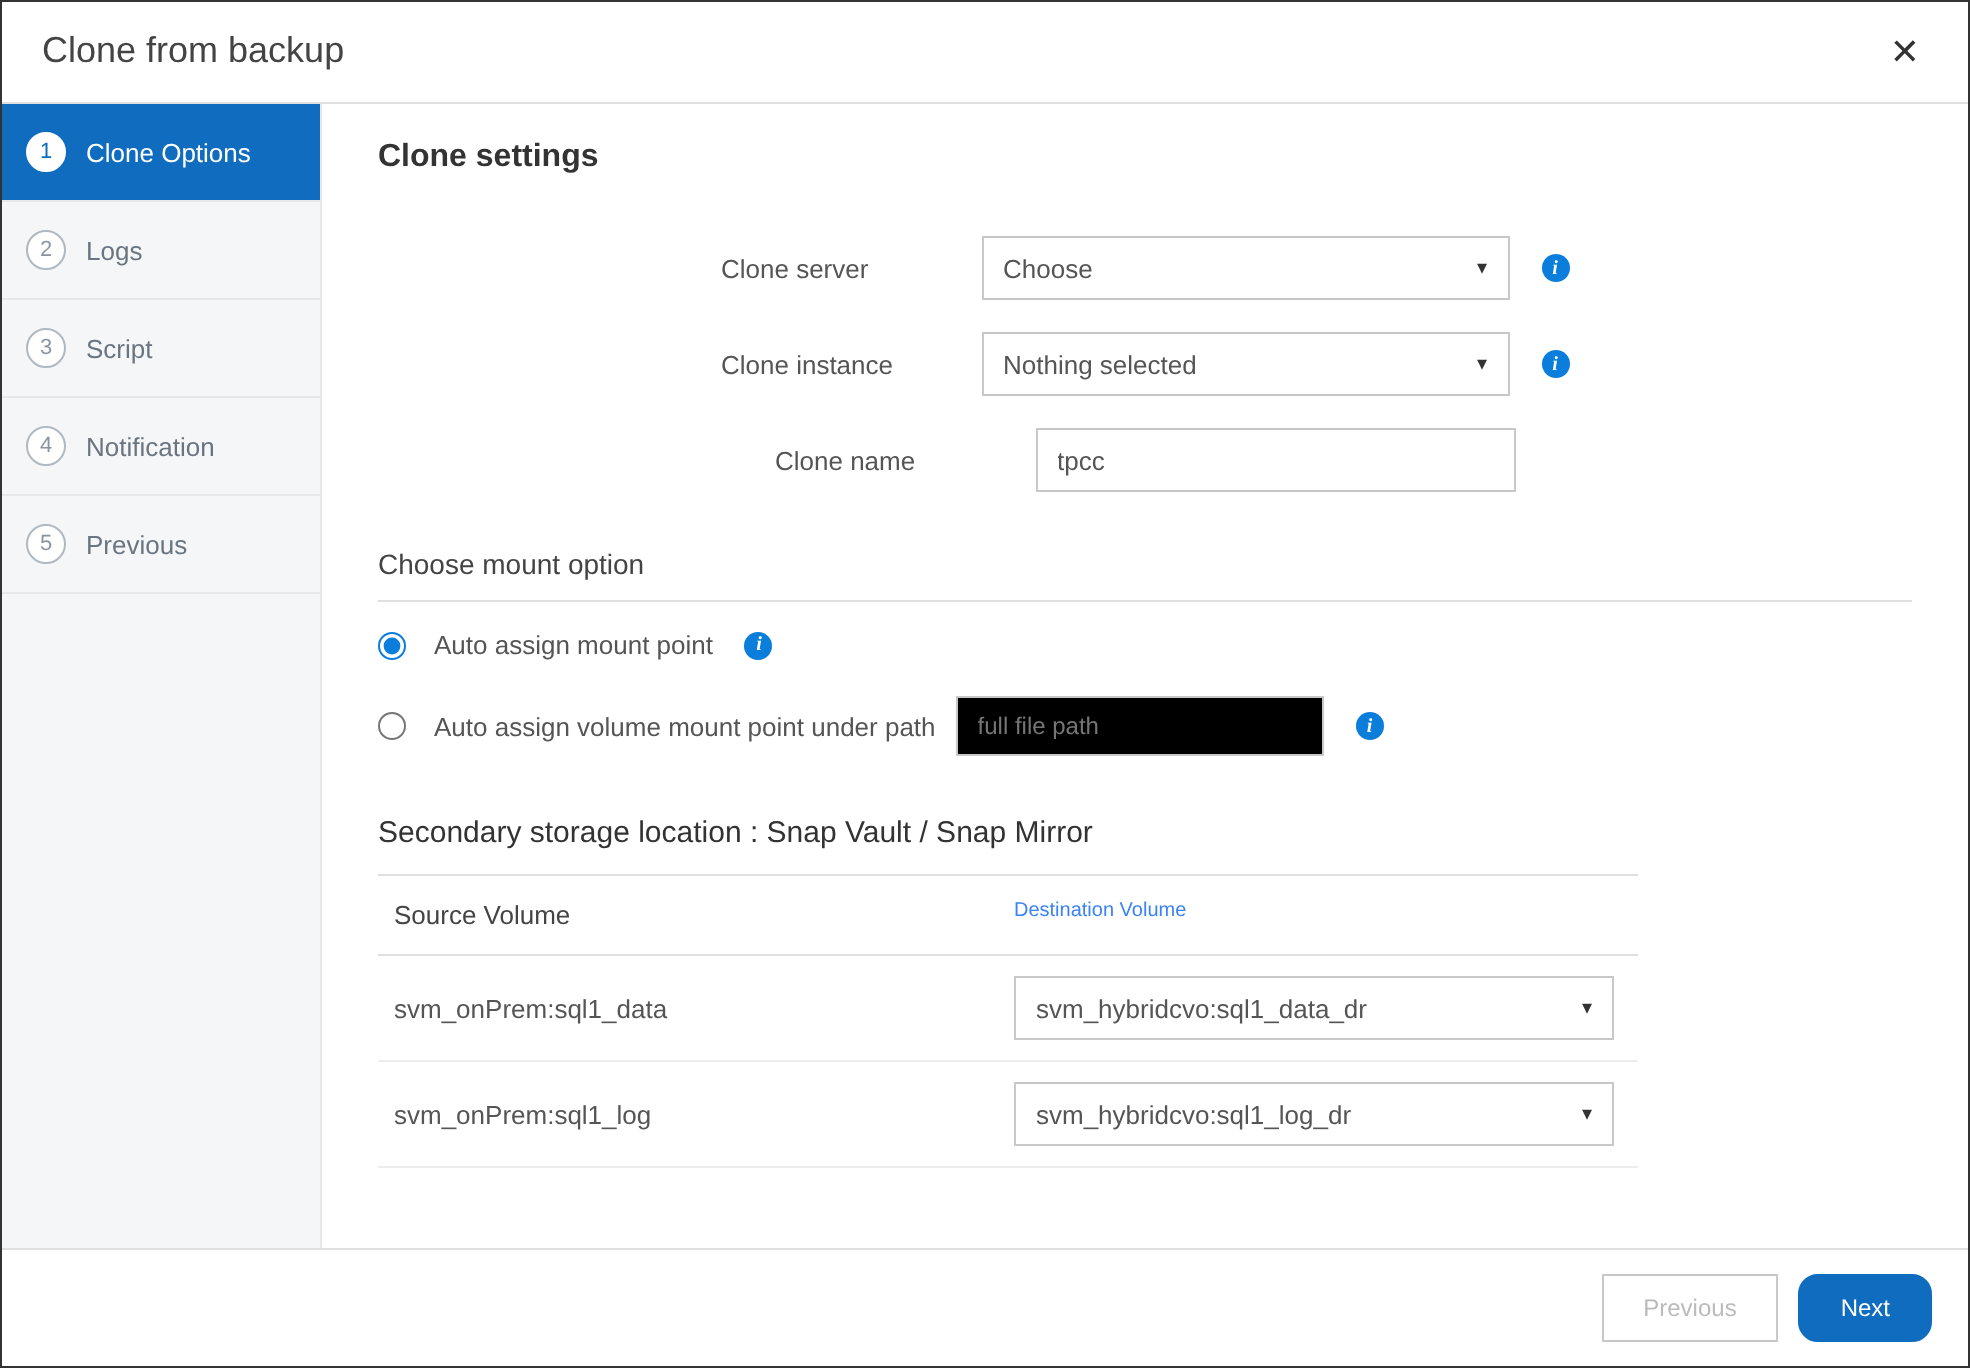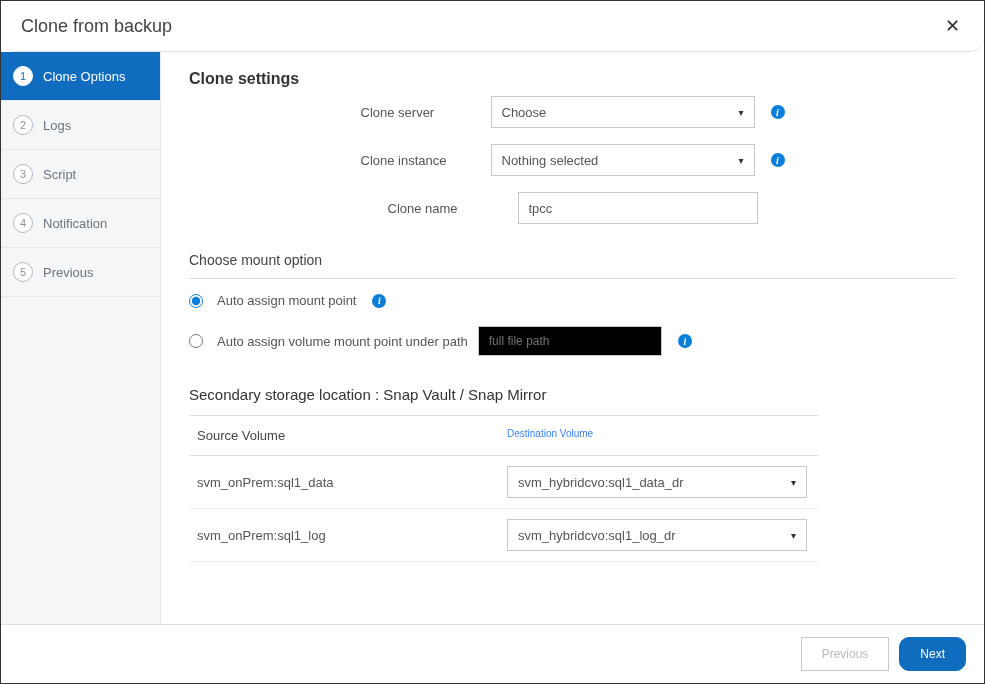--- a/index.html
+++ b/index.html
@@ -16,22 +16,21 @@
       border: 1px solid #333;
       display: flex;
       flex-direction: column;
       position: relative;
     }
     .dialog-header {
       padding: 14px 20px;
       border-bottom: 1px solid #e0e0e0;
       display: flex;
       justify-content: space-between;
-      align-items: center;
-      border-radius: 15px;
+      align-items: flex-start;
     }
     .dialog-title {
       font-size: 18px;
       color: #444;
       font-weight: 400;
     }
     .close-btn {
       font-size: 18px;
       cursor: pointer;
       color: #333;
@@ -82,21 +81,21 @@
     }
     .content {
       flex: 1;
       padding: 18px 28px;
       overflow: auto;
     }
     .section-title {
       font-size: 16px;
       color: #333;
       font-weight: 600;
-      margin-bottom: 8px;
+      margin-bottom: 30px;
     }
     .form-row {
       display: flex;
       align-items: center;
       margin-bottom: 16px;
       justify-content: center;
     }
     .form-label {
       width: 130px;
       color: #555;

